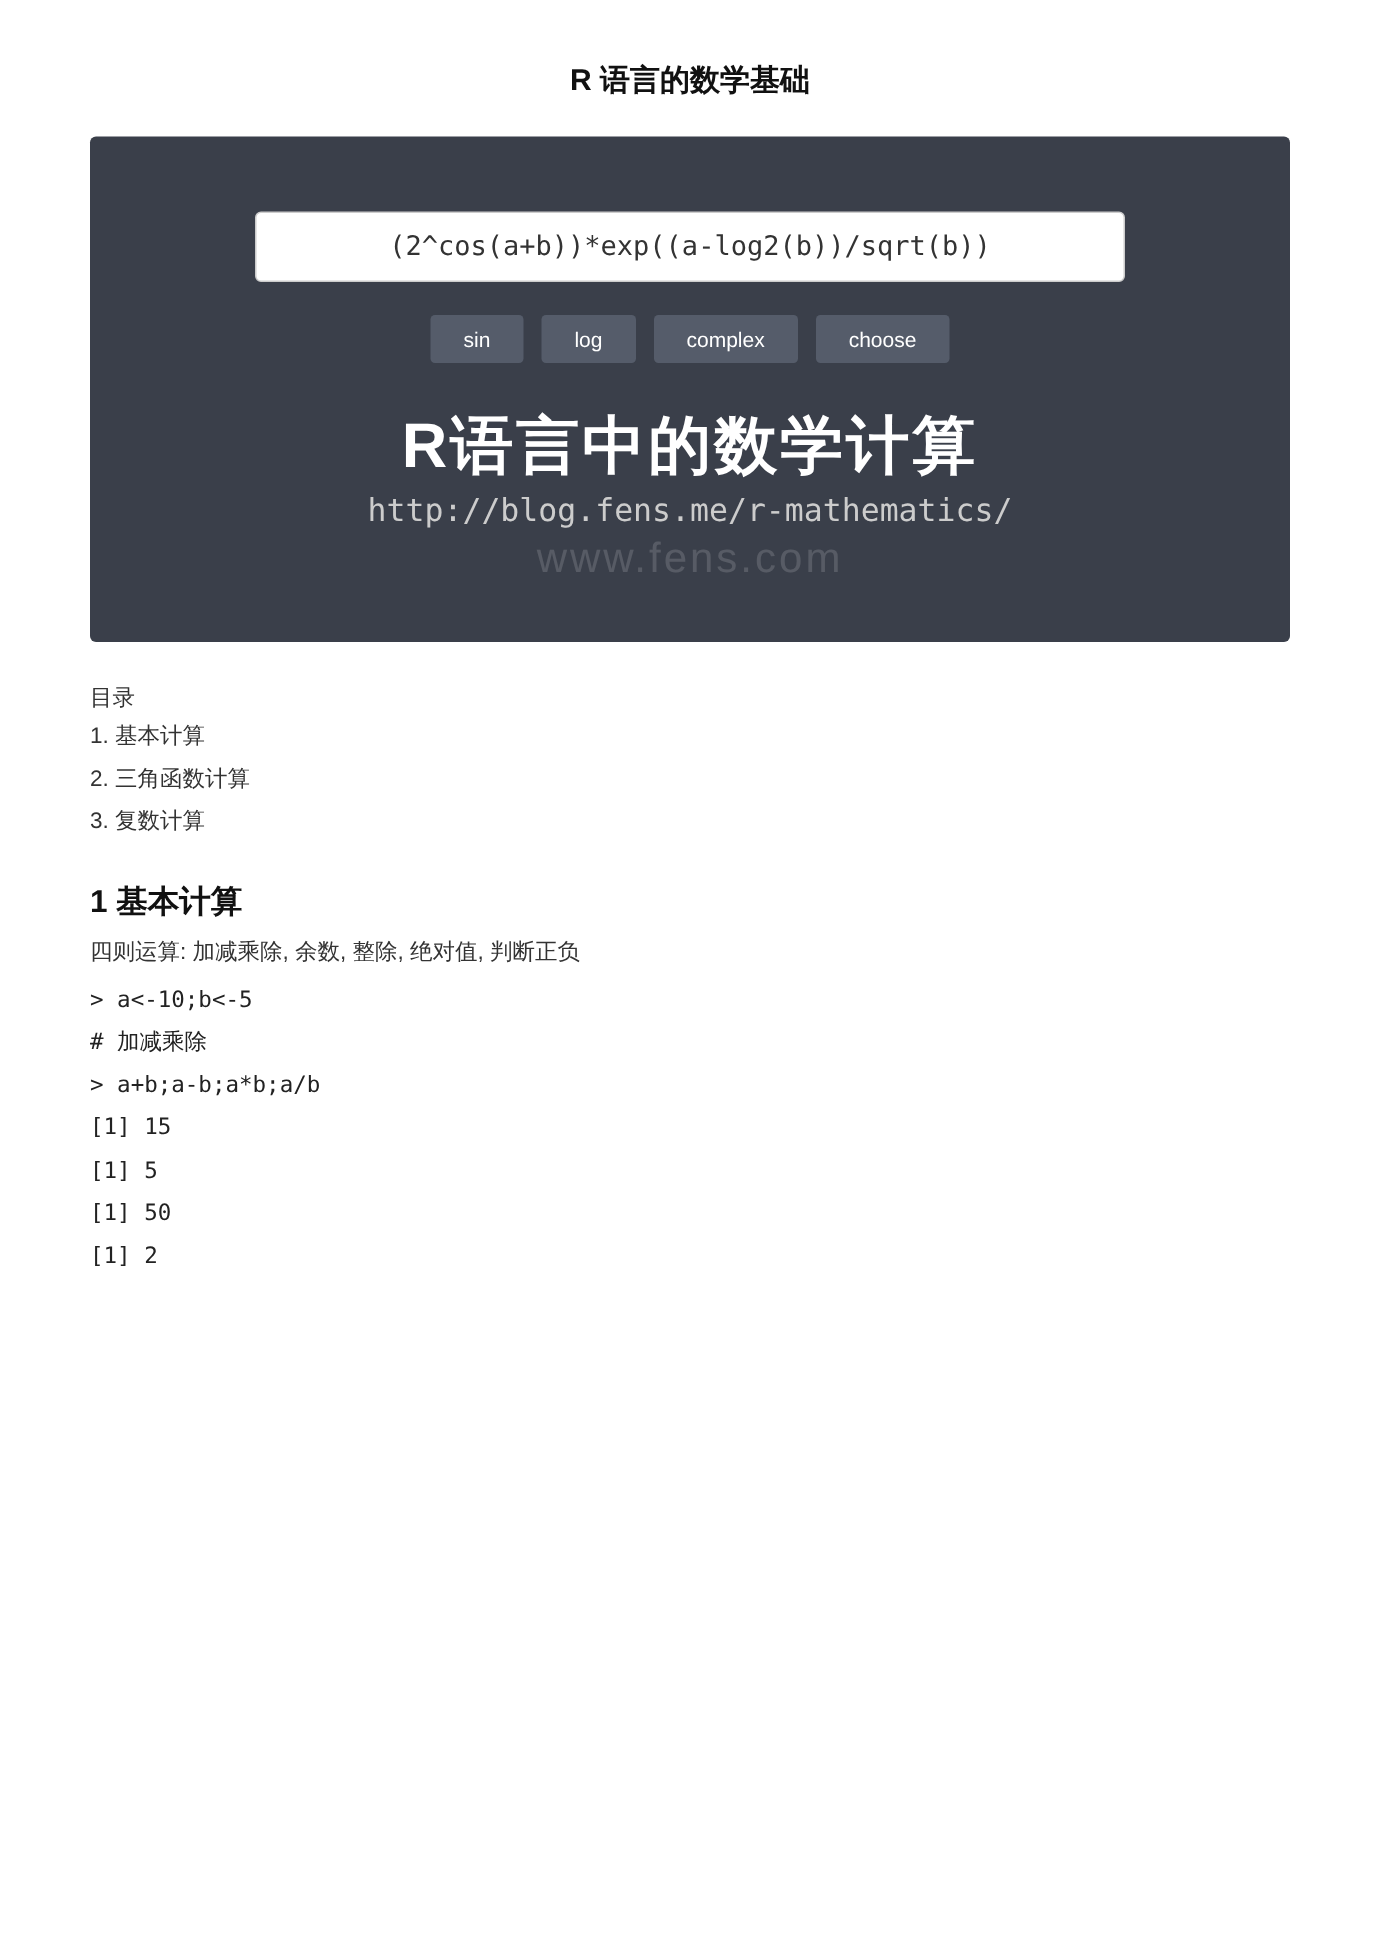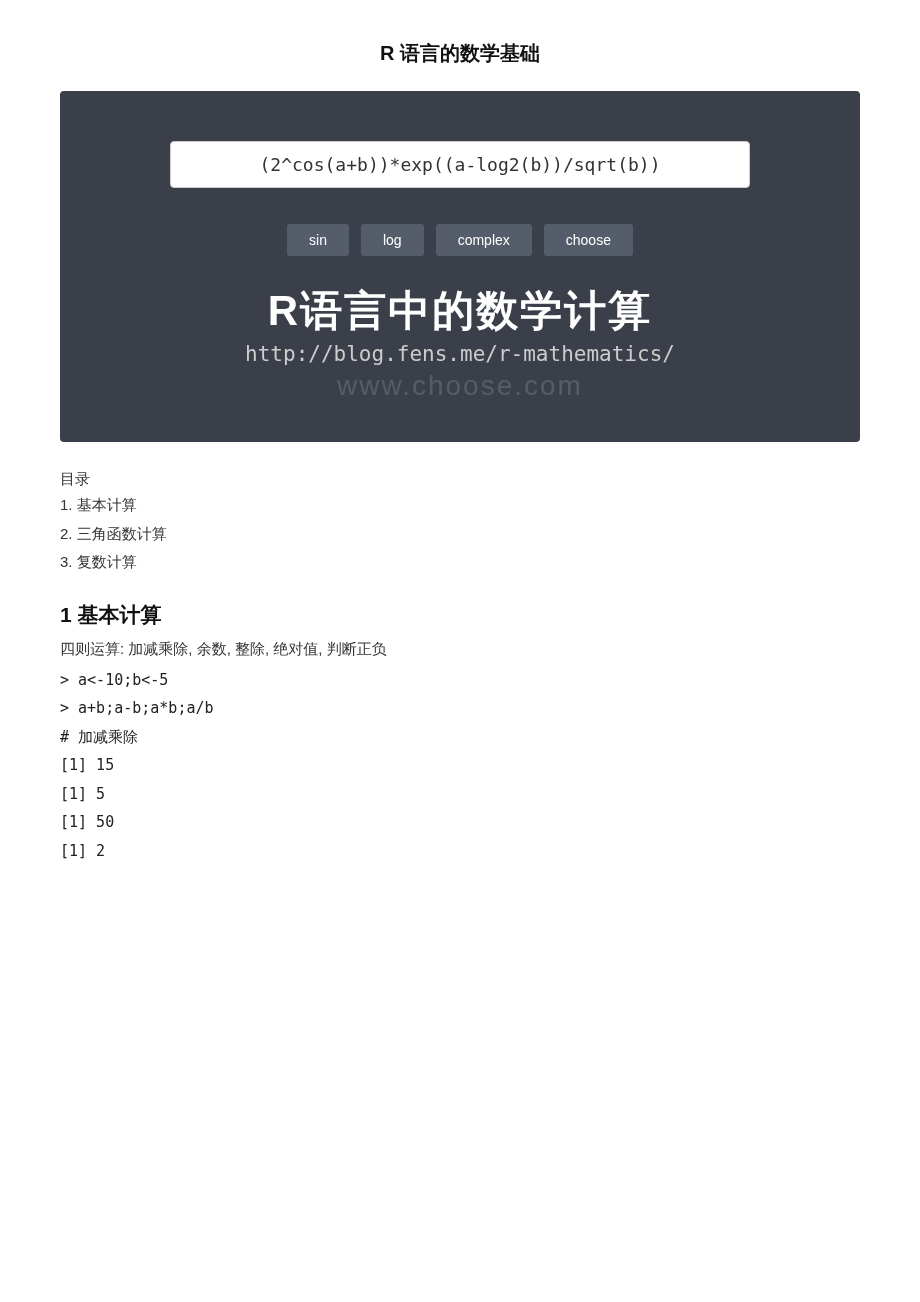--- a/index.html
+++ b/index.html
@@ -37,21 +37,21 @@
     }
 
     .formula-box {
       background: #ffffff;
       border: 1px solid #cccccc;
       border-radius: 4px;
       padding: 12px 30px;
       font-size: 18px;
       font-family: monospace;
       color: #333333;
-      margin-bottom: 36px;
+      margin-bottom: 22px;
       width: 580px;
       text-align: center;
     }
 
     .button-row {
       display: flex;
       gap: 12px;
       justify-content: center;
     }
 
@@ -152,35 +152,35 @@
   <div class="button-row">
     <button class="btn">sin</button>
     <button class="btn">log</button>
     <button class="btn">complex</button>
     <button class="btn">choose</button>
   </div>
 
   <div class="banner-title-section">
     <div class="banner-main-title">R语言中的数学计算</div>
     <div class="banner-subtitle">http://blog.fens.me/r-mathematics/</div>
-    <div class="watermark">www.choose.com</div>
+    <div class="watermark">www.fens.com</div>
   </div>
 
 </div>
 
 <div class="toc-section">
   <div class="toc-title">目录</div>
   <div class="toc-item">1. 基本计算</div>
   <div class="toc-item">2. 三角函数计算</div>
   <div class="toc-item">3. 复数计算</div>
 </div>
 
 <div>
   <div class="section-heading">1 基本计算</div>
   <div class="body-text">四则运算: 加减乘除, 余数, 整除, 绝对值, 判断正负</div>
   <div class="code-line">&gt; a&lt;-10;b&lt;-5</div>
+  <div class="code-line"># 加减乘除</div>
   <div class="code-line">&gt; a+b;a-b;a*b;a/b</div>
-  <div class="code-line"># 加减乘除</div>
   <div class="output-line">[1] 15</div>
   <div class="output-line">[1] 5</div>
   <div class="output-line">[1] 50</div>
   <div class="output-line">[1] 2</div>
 </div>
 
 </body></html>

